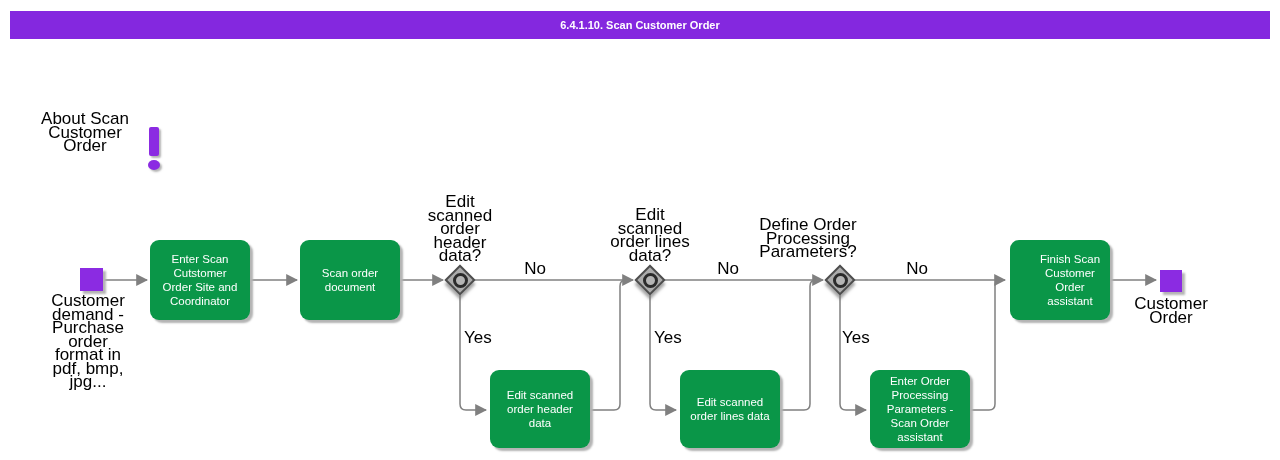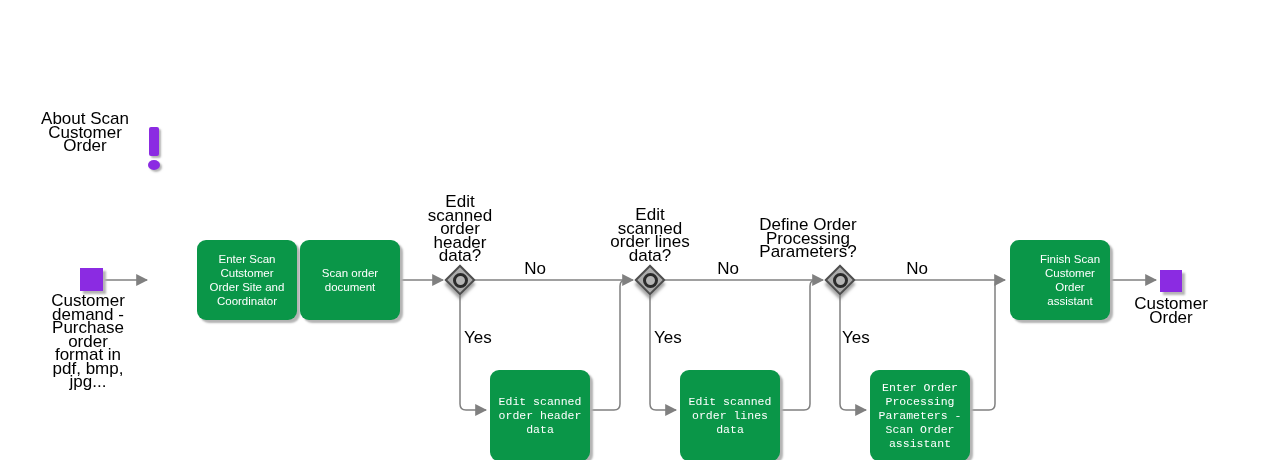--- a/index.html
+++ b/index.html
@@ -43,21 +43,21 @@
     display: flex;
     align-items: center;
     justify-content: center;
     text-align: center;
     font-size: 11.5px;
     line-height: 14px;
     white-space: pre-line;
     cursor: pointer;
   }
   .task.row-main { top: 240px; height: 80px; }
-  .task.row-sub  { top: 370px; height: 91px; font-family: Liberation Mono, monospace; }
+  .task.row-sub  { top: 370px; height: 78px; }
   .event-square {
     position: absolute;
     width: 23px; height: 23px;
     background: #8B2BE2;
     box-shadow: 3px 3px 2px #b4b4b4;
   }
   .gateway {
     position: absolute;
     width: 28px; height: 28px;
   }
@@ -99,20 +99,23 @@
     position: absolute;
     left: 0; top: 0;
     pointer-events: none;
   }
 </style>
 </head>
 <body>
 
 <div id="canvas">
 
+  <div class="banner">
+    <span>6.4.1.10. Scan Customer Order</span>
+  </div>
 
   <div style="position:absolute;left:70px;top:60px;width:30px;height:55px;cursor:pointer;">
     <div class="excl-bar"></div>
     <div class="excl-dot"></div>
   </div>
   <div class="label" style="left:35px;top:112px;width:100px;">About Scan
 Customer
 Order</div>
 
   <svg class="connectors" width="1280" height="460">
@@ -140,21 +143,21 @@
 
   <div class="event-square" style="left:80px;top:268px;"></div>
   <div class="label" style="left:43px;top:294px;width:90px;">Customer
 demand -
 Purchase
 order
 format in
 pdf, bmp,
 jpg...</div>
 
-  <div class="task row-main" style="left:150px;margin-left:47px;">
+  <div class="task row-main" style="left:150px;">
     <span>Enter Scan
 Cutstomer
 Order Site and
 Coordinator</span>
   </div>
   <div class="task row-main" style="left:300px;">
     <span>Scan order
 document</span>
   </div>
   <div class="task row-main" style="left:1010px;padding-left:20px;">

